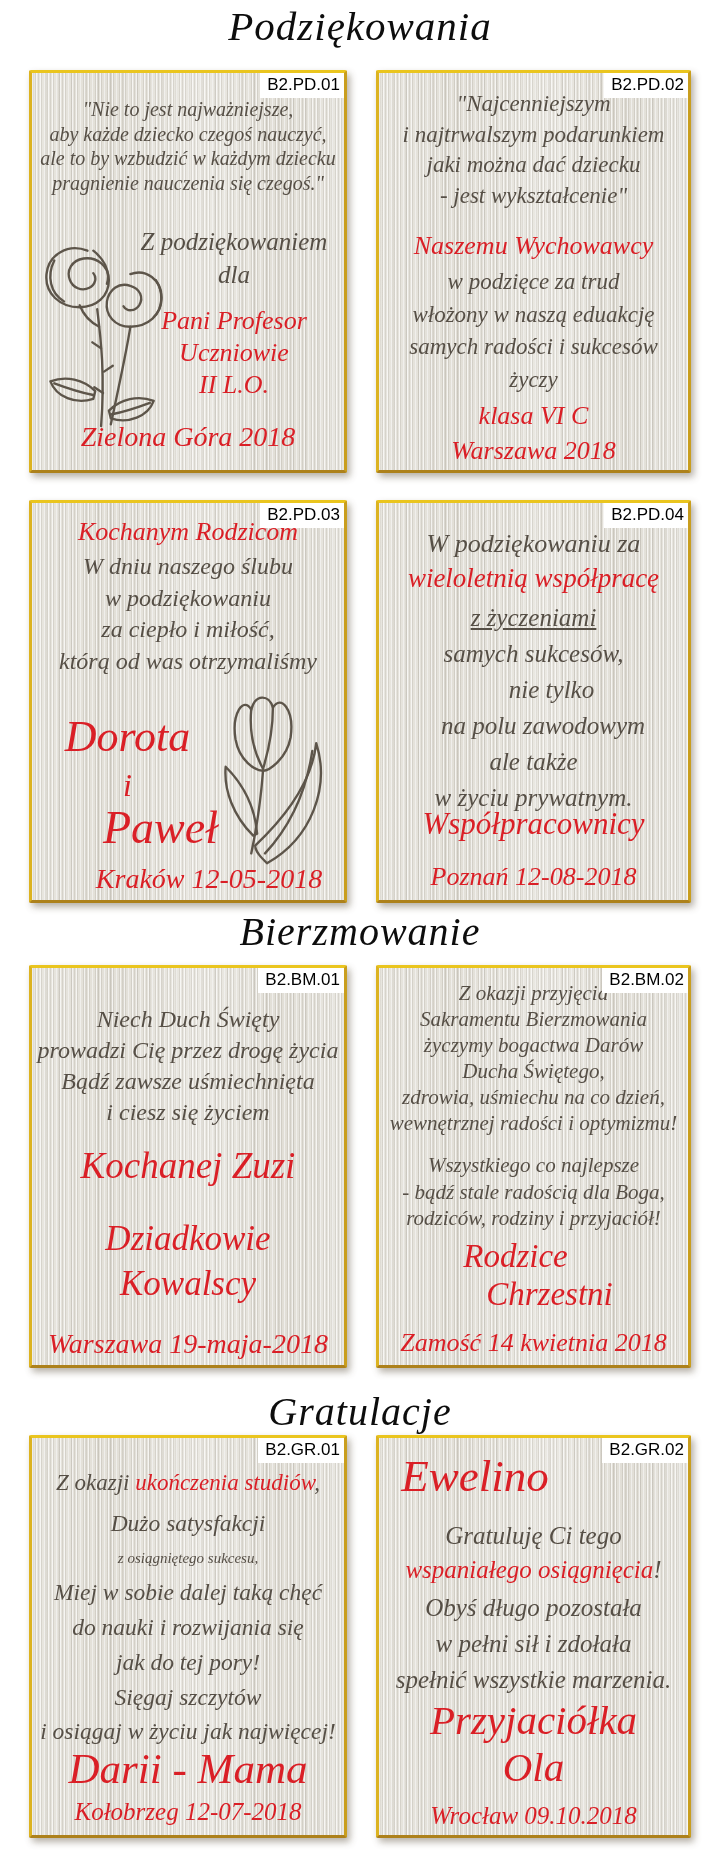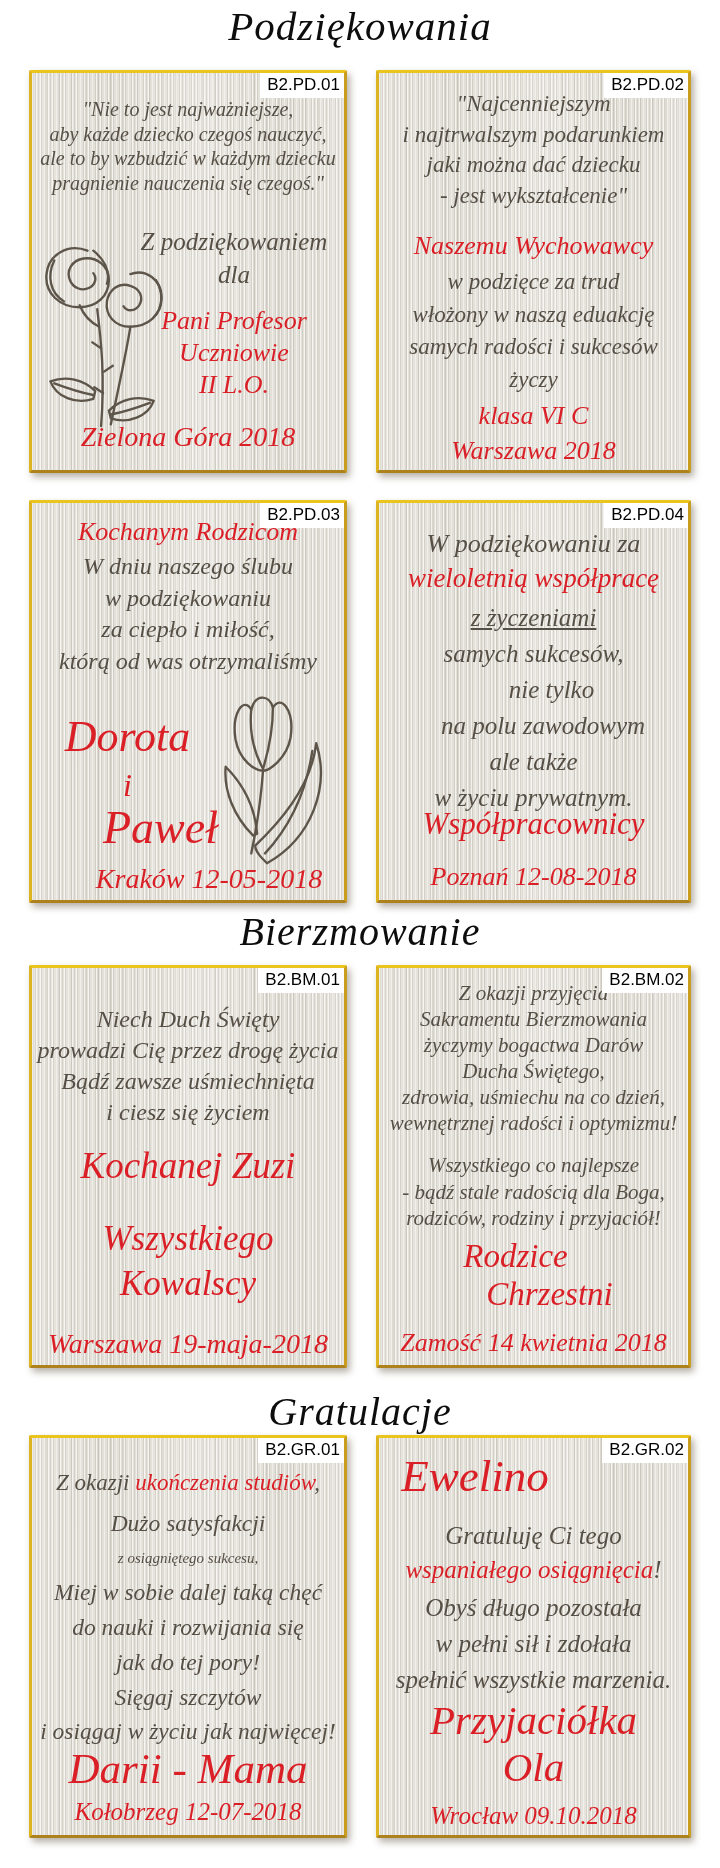--- a/index.html
+++ b/index.html
@@ -135,21 +135,21 @@
   <div class="plaque" style="left:29px;top:965px;width:318px;">
     <div class="code">B2.BM.01</div>
     <div class="abs" style="top:36px;">
       <div class="line dark" style="font-size:24px;line-height:31px;">Niech Duch Święty</div>
       <div class="line dark" style="font-size:24px;line-height:31px;">prowadzi Cię przez drogę życia</div>
       <div class="line dark" style="font-size:24px;line-height:31px;">Bądź zawsze uśmiechnięta</div>
       <div class="line dark" style="font-size:24px;line-height:31px;">i ciesz się życiem</div>
     </div>
     <div class="abs line red" style="top:176px;font-size:37px;">Kochanej Zuzi</div>
     <div class="abs" style="top:248px;">
-      <div class="line red" style="font-size:35px;line-height:45px;">Wszystkiego</div>
+      <div class="line red" style="font-size:35px;line-height:45px;">Dziadkowie</div>
       <div class="line red" style="font-size:35px;line-height:45px;">Kowalscy</div>
     </div>
     <div class="abs line red" style="top:360px;font-size:28px;">Warszawa 19-maja-2018</div>
   </div>
 
   <div class="plaque" style="left:376px;top:965px;width:315px;">
     <div class="code">B2.BM.02</div>
     <div class="abs" style="top:12px;">
       <div class="line dark" style="font-size:21px;line-height:26px;">Z okazji przyjęcia</div>
       <div class="line dark" style="font-size:21px;line-height:26px;">Sakramentu Bierzmowania</div>

